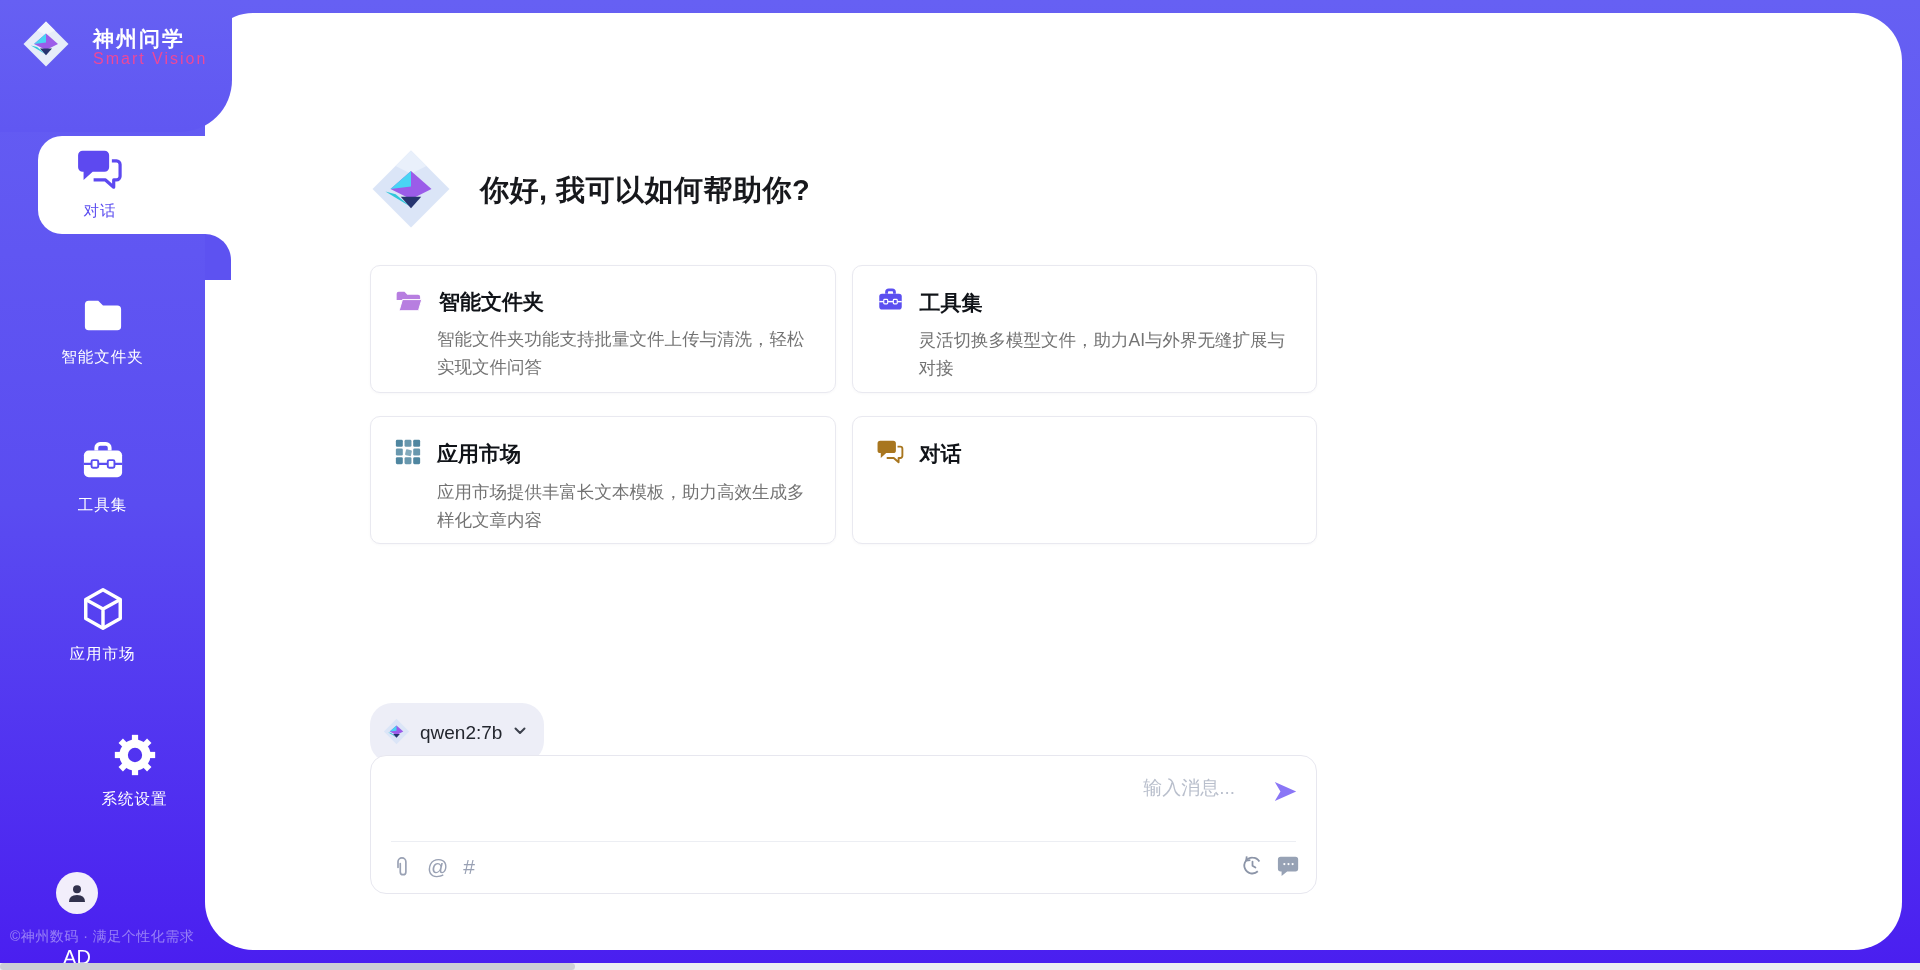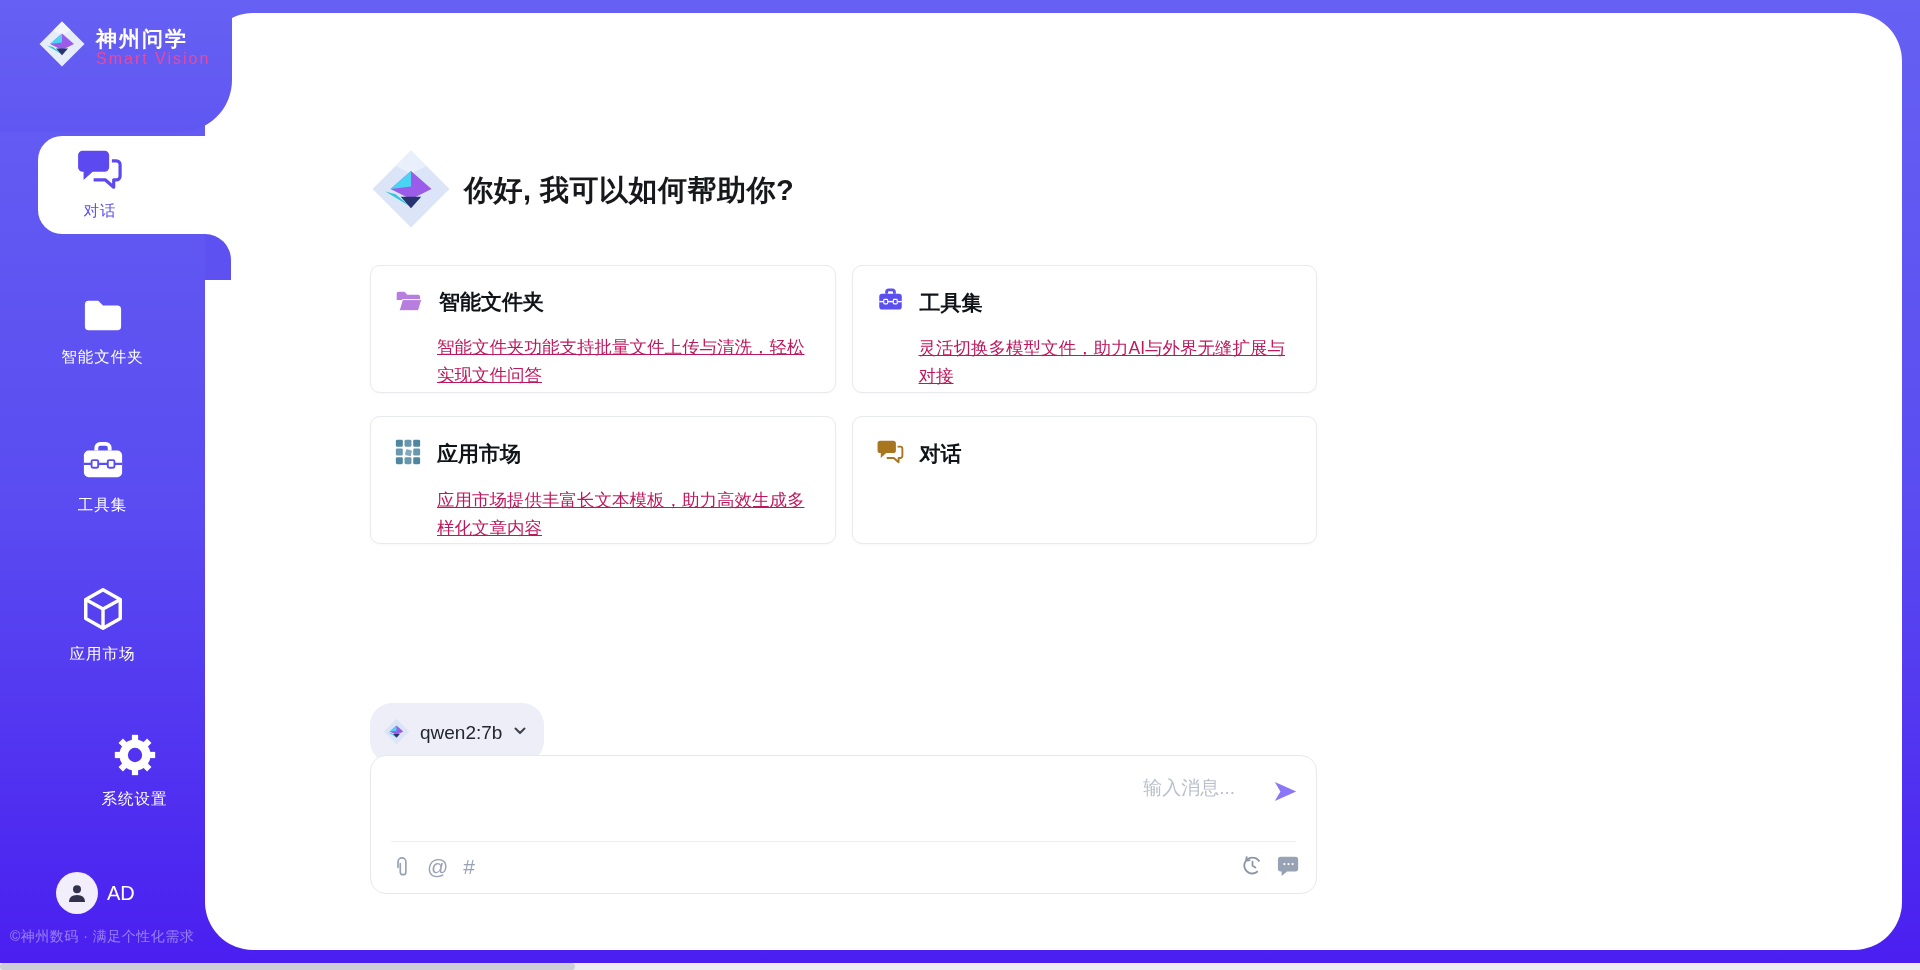--- a/index.html
+++ b/index.html
@@ -16,49 +16,49 @@
 
   
   .sb-header{position:absolute;left:0;top:0;width:232px;height:132px;
     background:linear-gradient(180deg,#6660f3,#6057f2);border-bottom-right-radius:52px;}
   .active-tab{position:absolute;left:38px;top:136px;width:200px;height:98px;
     background:#ffffff;border-radius:24px 0 0 24px;display:flex;align-items:center;}
   .active-tab .tab-inner{width:124px;display:flex;flex-direction:column;align-items:center;gap:7px;}
   .fillet-below{position:absolute;left:205px;top:234px;width:26px;height:46px;
     background:#5d52f1;border-top-right-radius:26px;}
 
-  .logo-row{position:absolute;left:38px;top:20px;display:flex;align-items:center;gap:10px;}
+  .logo-row{position:absolute;left:22px;top:20px;display:flex;align-items:center;gap:23px;}
   .logo-text .cn{color:#fff;font-size:21px;font-weight:bold;letter-spacing:2px;line-height:24px;}
   .logo-text .en{color:#ec4899;font-size:16px;letter-spacing:2px;line-height:15px;}
 
   .nav-item{position:absolute;left:0;width:205px;display:flex;flex-direction:column;
     align-items:center;gap:8px;color:#ffffff;cursor:pointer;}
   .nav-item .nav-label{font-size:15.5px;letter-spacing:1px;}
   .tab-label{font-size:15.5px;color:#5b4df0;letter-spacing:1px;}
 
-  .user-row{position:absolute;left:56px;top:872px;display:flex;align-items:center;gap:9px;cursor:pointer;}
+  .user-row{position:absolute;left:56px;top:872px;display:flex;align-items:center;gap:32px;cursor:pointer;flex-direction:column;}
   .avatar{width:42px;height:42px;border-radius:50%;background:#f2eefb;display:flex;
     align-items:center;justify-content:center;}
   .user-name{color:#ffffff;font-size:20px;}
   .sb-footer{position:absolute;left:10px;top:928px;width:195px;font-size:14px;
     color:rgba(255,255,255,0.42);white-space:nowrap;letter-spacing:0.5px;}
 
   
-  .greeting{position:absolute;left:370px;top:148px;display:flex;align-items:center;gap:12px;}
+  .greeting{position:absolute;left:370px;top:148px;display:flex;align-items:center;gap:28px;}
   .greeting-text{font-size:29px;font-weight:bold;color:#17181c;letter-spacing:0.5px;}
 
   
   .cards{position:absolute;left:370px;top:265px;width:947px;display:grid;
     grid-template-columns:1fr 1fr;column-gap:16px;row-gap:23px;}
   .card{background:#fff;border:1px solid #e9e9f0;border-radius:10px;height:128px;
     box-sizing:border-box;padding:22px 24px 0 24px;cursor:pointer;
     box-shadow:0 1px 3px rgba(20,20,60,0.03);}
   .card-head{display:flex;align-items:center;gap:16px;}
   .card-title{font-size:21px;font-weight:bold;color:#101318;}
-  .card-desc{margin:17px 0 0 42px;font-size:17.5px;line-height:28px;color:#be185d;text-decoration:underline;}
+  .card-desc{margin:9px 0 0 42px;font-size:17.5px;line-height:28px;color:#737373;}
 
   
   .model-pill{position:absolute;left:370px;top:703px;height:60px;display:inline-flex;
     align-items:center;gap:10px;padding:0 16px 0 13px;background:#edeef7;
     border-radius:22px;cursor:pointer;}
   .model-name{font-size:19px;color:#23262e;}
 
   
   .composer{position:absolute;left:370px;top:755px;width:947px;height:139px;
     box-sizing:border-box;border:1.5px solid #e7e7ef;border-radius:16px;background:#fff;}

